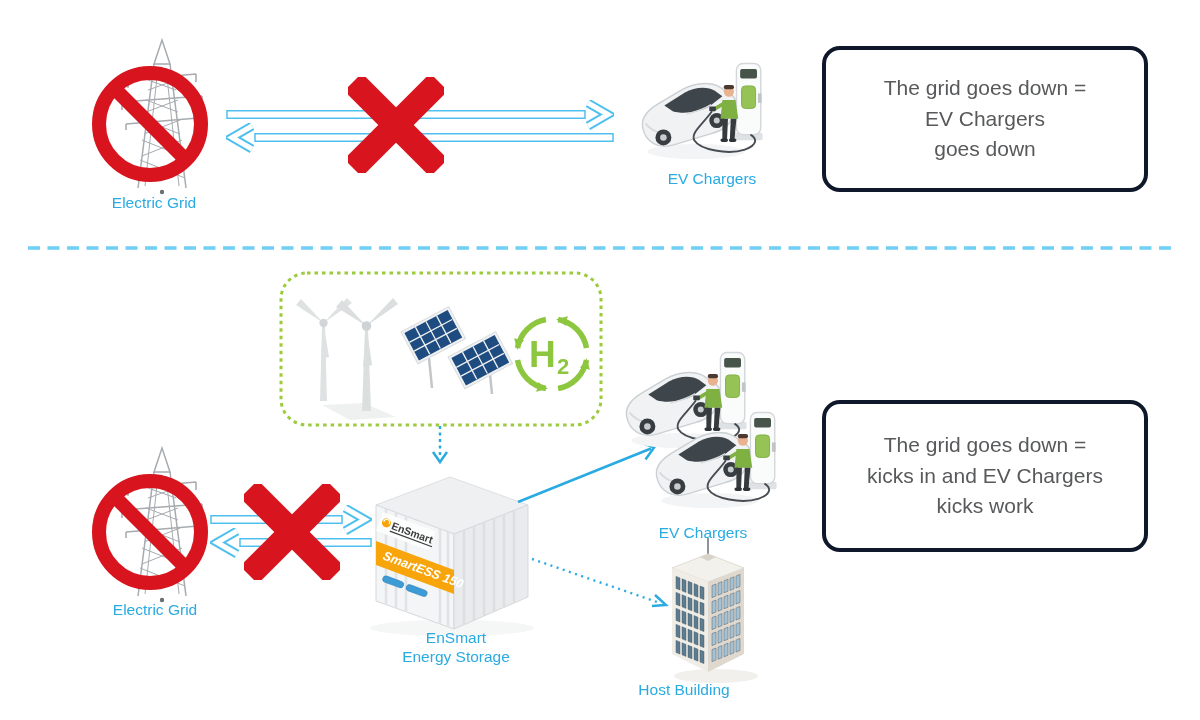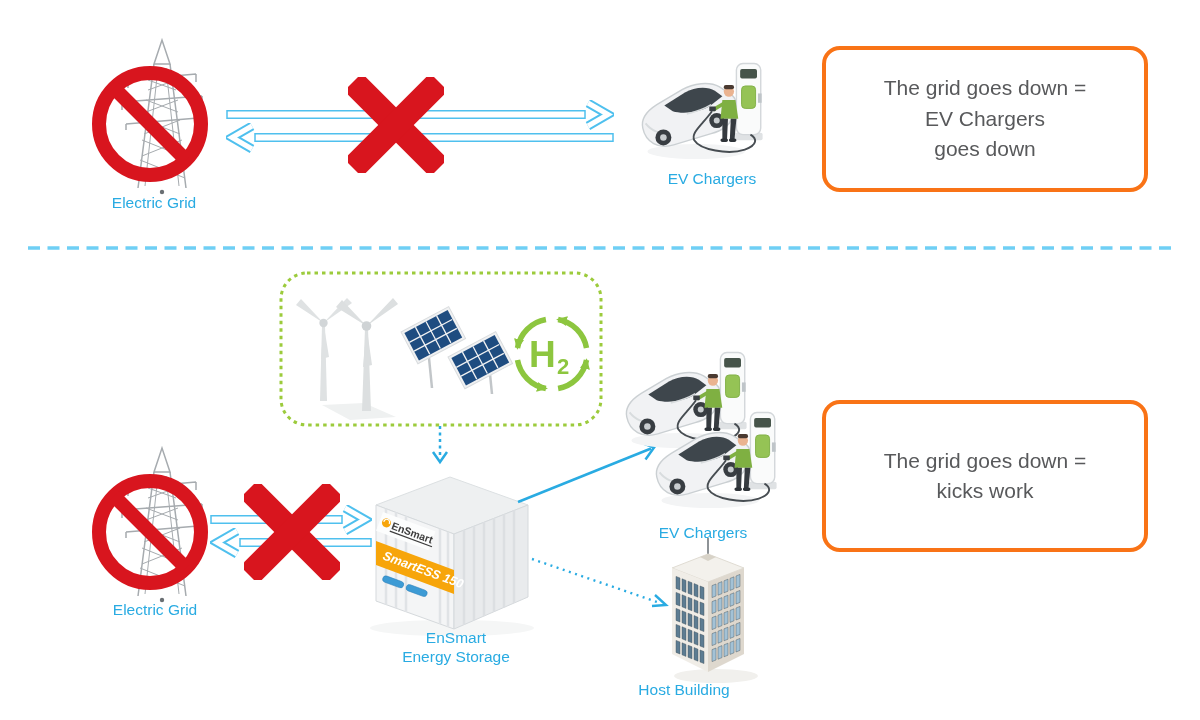--- a/index.html
+++ b/index.html
@@ -1,19 +1,19 @@
 <!DOCTYPE html>
 <html><head>
 <meta charset="utf-8">
 <style>
   html,body{margin:0;padding:0;background:#fff;font-family:"Liberation Sans",sans-serif;}
   #canvas{position:relative;width:1200px;height:720px;background:#fff;overflow:hidden;}
   .abs{position:absolute;}
   .lbl{position:absolute;color:#29ABE2;font-size:15.5px;line-height:1.22;text-align:center;}
-  .note{position:absolute;box-sizing:border-box;border:4px solid #f97316;border-radius:18px;background:#fff;
+  .note{position:absolute;box-sizing:border-box;border:4px solid #0f172a;border-radius:18px;background:#fff;
         display:flex;flex-direction:column;justify-content:center;align-items:center;
         color:#58595B;font-size:21px;line-height:30.5px;text-align:center;}
   svg{display:block;}
 </style>
 </head>
 <body>
 
 <div id="canvas">
 
   <svg width="0" height="0" style="position:absolute">
@@ -317,16 +317,17 @@
           <rect x="13" y="64" width="4" height="12"></rect>
           <rect x="19" y="64" width="4" height="12"></rect>
           <rect x="25" y="64" width="4" height="12"></rect>
         </g>
     </g>
   </svg>
   <div class="lbl" style="left:609px;top:681px;width:150px">Host Building</div>
 
   <div class="note" style="left:822px;top:400px;width:326px;height:152px">
     <div>The grid goes down =</div>
+    <div>kicks in and EV Chargers</div>
     <div>kicks work</div>
   </div>
 
 </div>
 
 </body></html>

